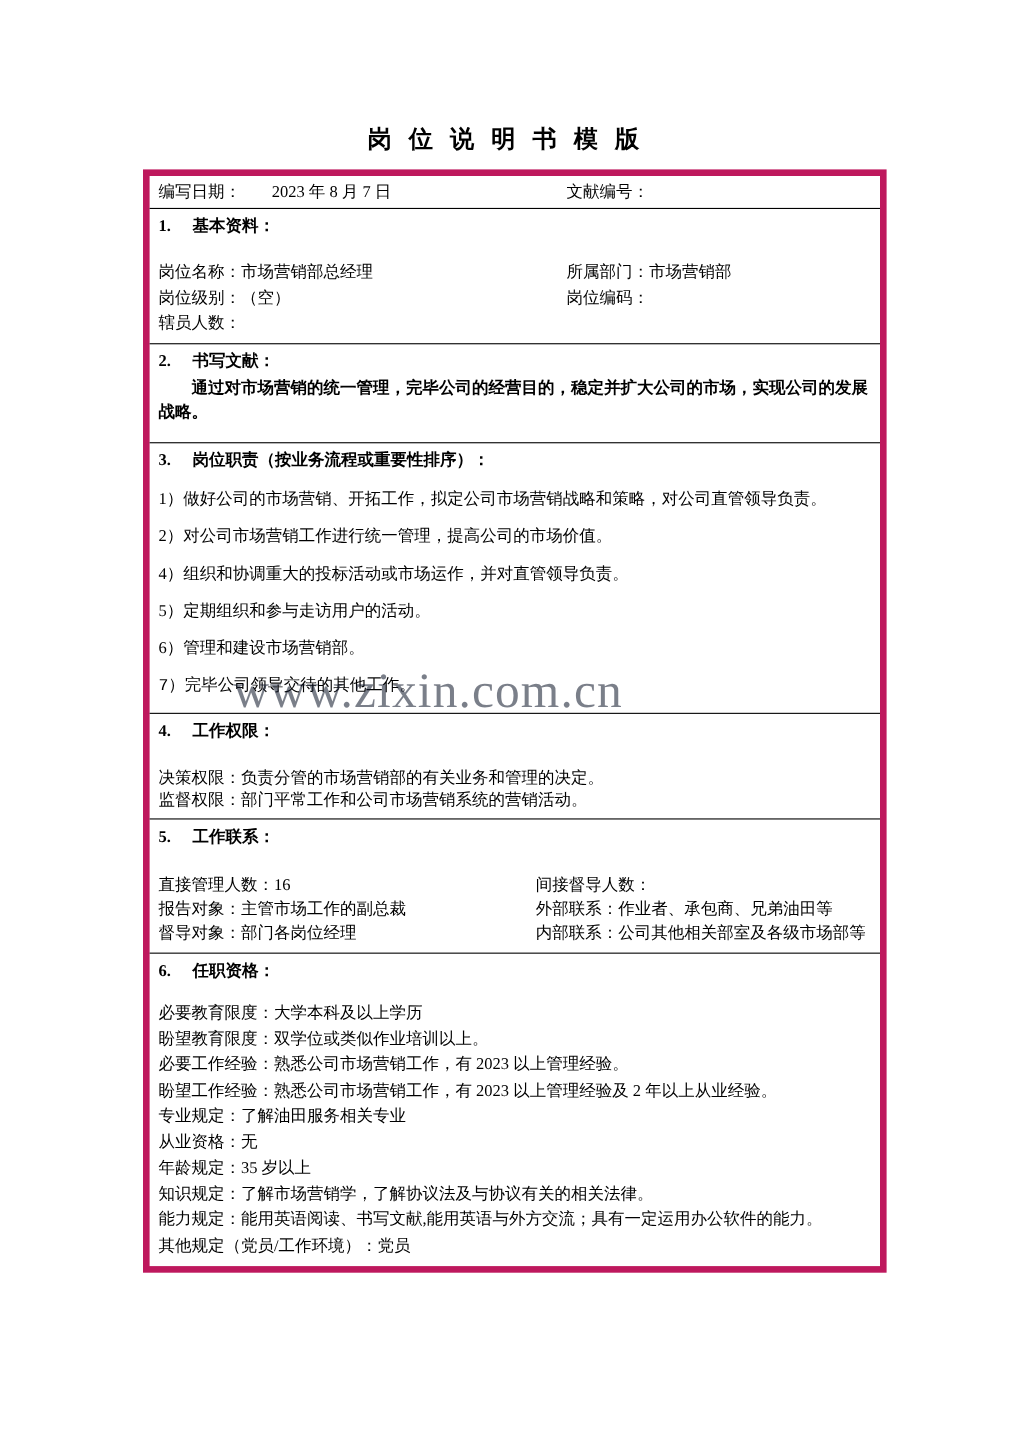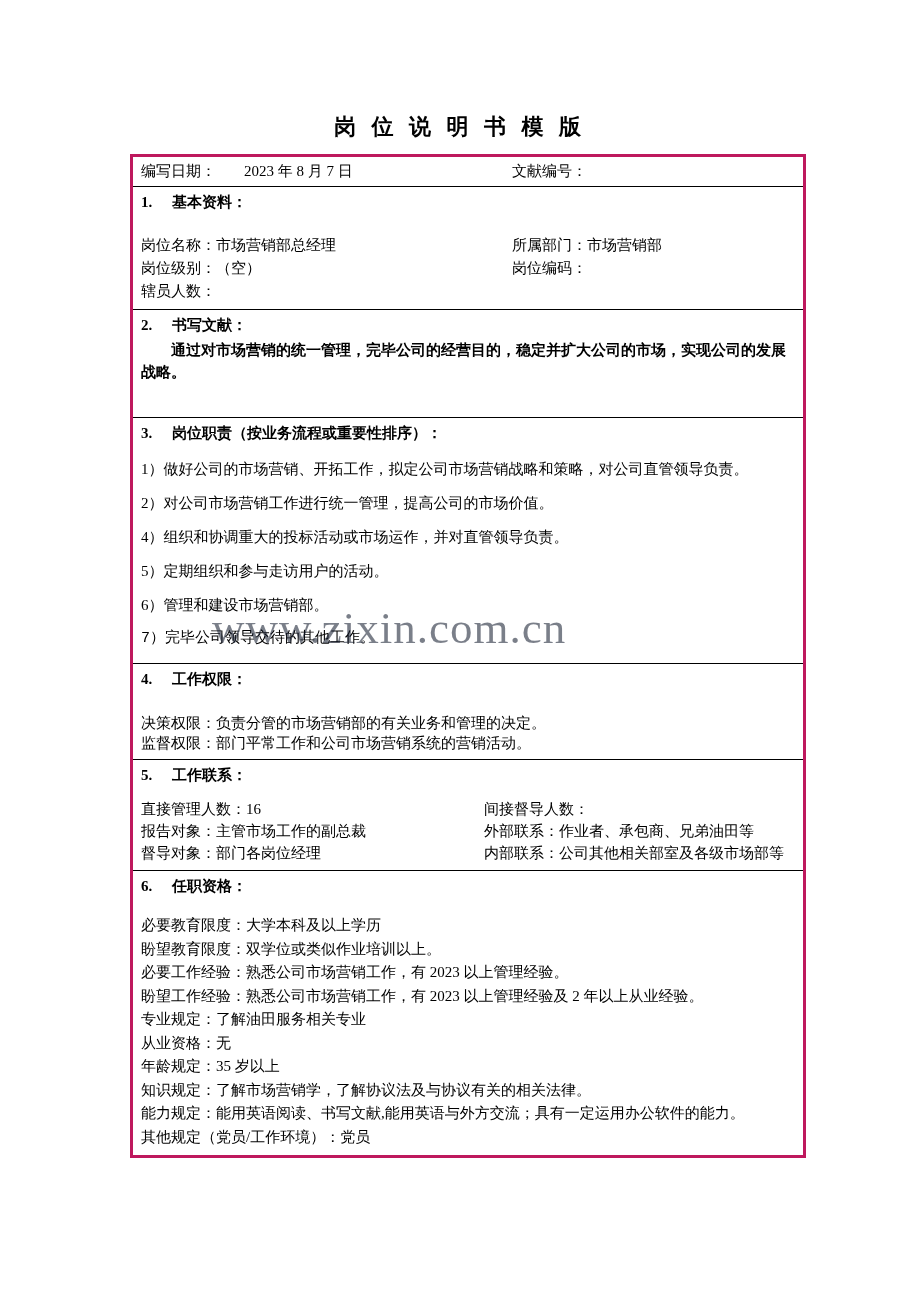--- a/index.html
+++ b/index.html
@@ -16,21 +16,21 @@
   .doc-title {
     text-align: center;
     font-size: 22px;
     font-weight: bold;
     letter-spacing: 5px;
     margin: 112px 0 12px 0;
   }
   .doc-table {
     margin-left: 130px;
     width: 676px;
-    border: 3px solid #be185d;
+    border: 6px solid #be185d;
     font-size: 15px;
   }
   .row, .section {
     border-top: 1px solid #000;
     padding: 4px 8px 6px 8px;
   }
   .row:first-child { border-top: none; }
   .header-row {
     display: grid;
     grid-template-columns: 371px 1fr;
@@ -52,36 +52,36 @@
   }
   .field-grid {
     display: grid;
     grid-template-columns: 371px 1fr;
   }
   
   .summary-body {
     font-weight: bold;
     line-height: 22px;
     text-indent: 2em;
-    margin: 2px 0 28px 0;
+    margin: 2px 0 10px 0;
   }
   
   .duty-item {
     line-height: 20px;
     margin: 14px 0 14px 0;
   }
   .duty-item:last-child { margin-bottom: 8px; font-family: Liberation Mono, monospace; }
   
   .authority-lines {
     margin-top: 22px;
     line-height: 20px;
   }
   
   .contacts-grid {
-    margin-top: 11px;
+    margin-top: 22px;
     display: grid;
     grid-template-columns: 343px 1fr;
     line-height: 22px;
   }
   
   .qual-lines {
     margin-top: 16px;
     line-height: 23.5px;
   }
   .watermark {

